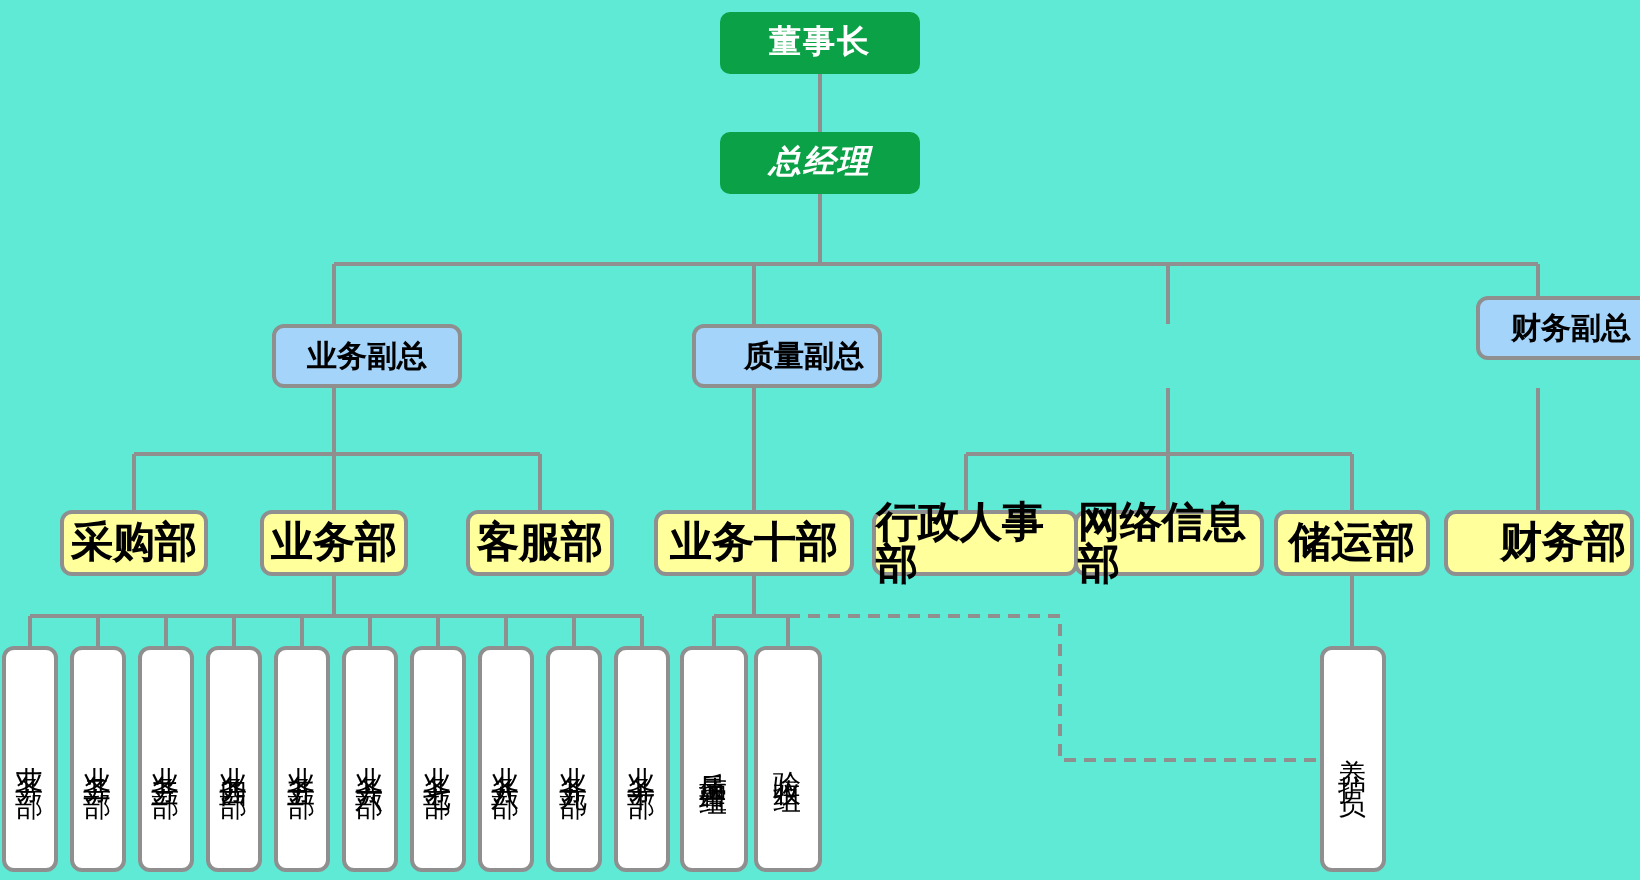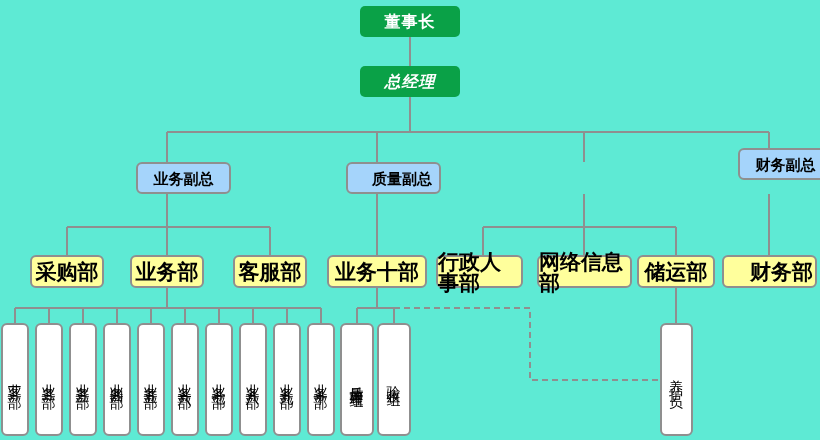--- a/index.html
+++ b/index.html
@@ -84,21 +84,21 @@
   <div class="node exec" style="left:360px; top:66px; width:100px; height:31px;font-style:italic;">总经理</div>
 
   <div class="node vp" style="left:120px; top:162px; width:95px; height:32px;">业务副总</div>
   <div class="node vp" style="left:330px; top:162px; width:95px; height:32px;padding-left:17px;">质量副总</div>
   <div class="node vp" style="left:722px; top:148px; width:95px; height:32px;">财务副总</div>
 
   <div class="node dept" style="left:30px;  top:255px; width:74px;  height:33px;">采购部</div>
   <div class="node dept" style="left:130px; top:255px; width:74px;  height:33px;">业务部</div>
   <div class="node dept" style="left:233px; top:255px; width:74px;  height:33px;">客服部</div>
   <div class="node dept" style="left:327px; top:255px; width:100px; height:33px;">业务十部</div>
-  <div class="node dept" style="left:436px; top:255px; width:87px;  height:33px;">行政人事部</div>
+  <div class="node dept" style="left:436px; top:255px; width:103px;  height:33px;">行政人事部</div>
   <div class="node dept" style="left:537px; top:255px; width:95px;  height:33px;">网络信息部</div>
   <div class="node dept" style="left:637px; top:255px; width:78px;  height:33px;">储运部</div>
   <div class="node dept" style="left:722px; top:255px; width:95px;  height:33px;padding-left:24px;">财务部</div>
 
   <div class="node unit" style="left:1px;   top:323px; width:28px; height:113px;">业务一部</div>
   <div class="node unit" style="left:35px;  top:323px; width:28px; height:113px;">业务二部</div>
   <div class="node unit" style="left:69px;  top:323px; width:28px; height:113px;">业务三部</div>
   <div class="node unit" style="left:103px; top:323px; width:28px; height:113px;">业务四部</div>
   <div class="node unit" style="left:137px; top:323px; width:28px; height:113px;">业务五部</div>
   <div class="node unit" style="left:171px; top:323px; width:28px; height:113px;">业务六部</div>

